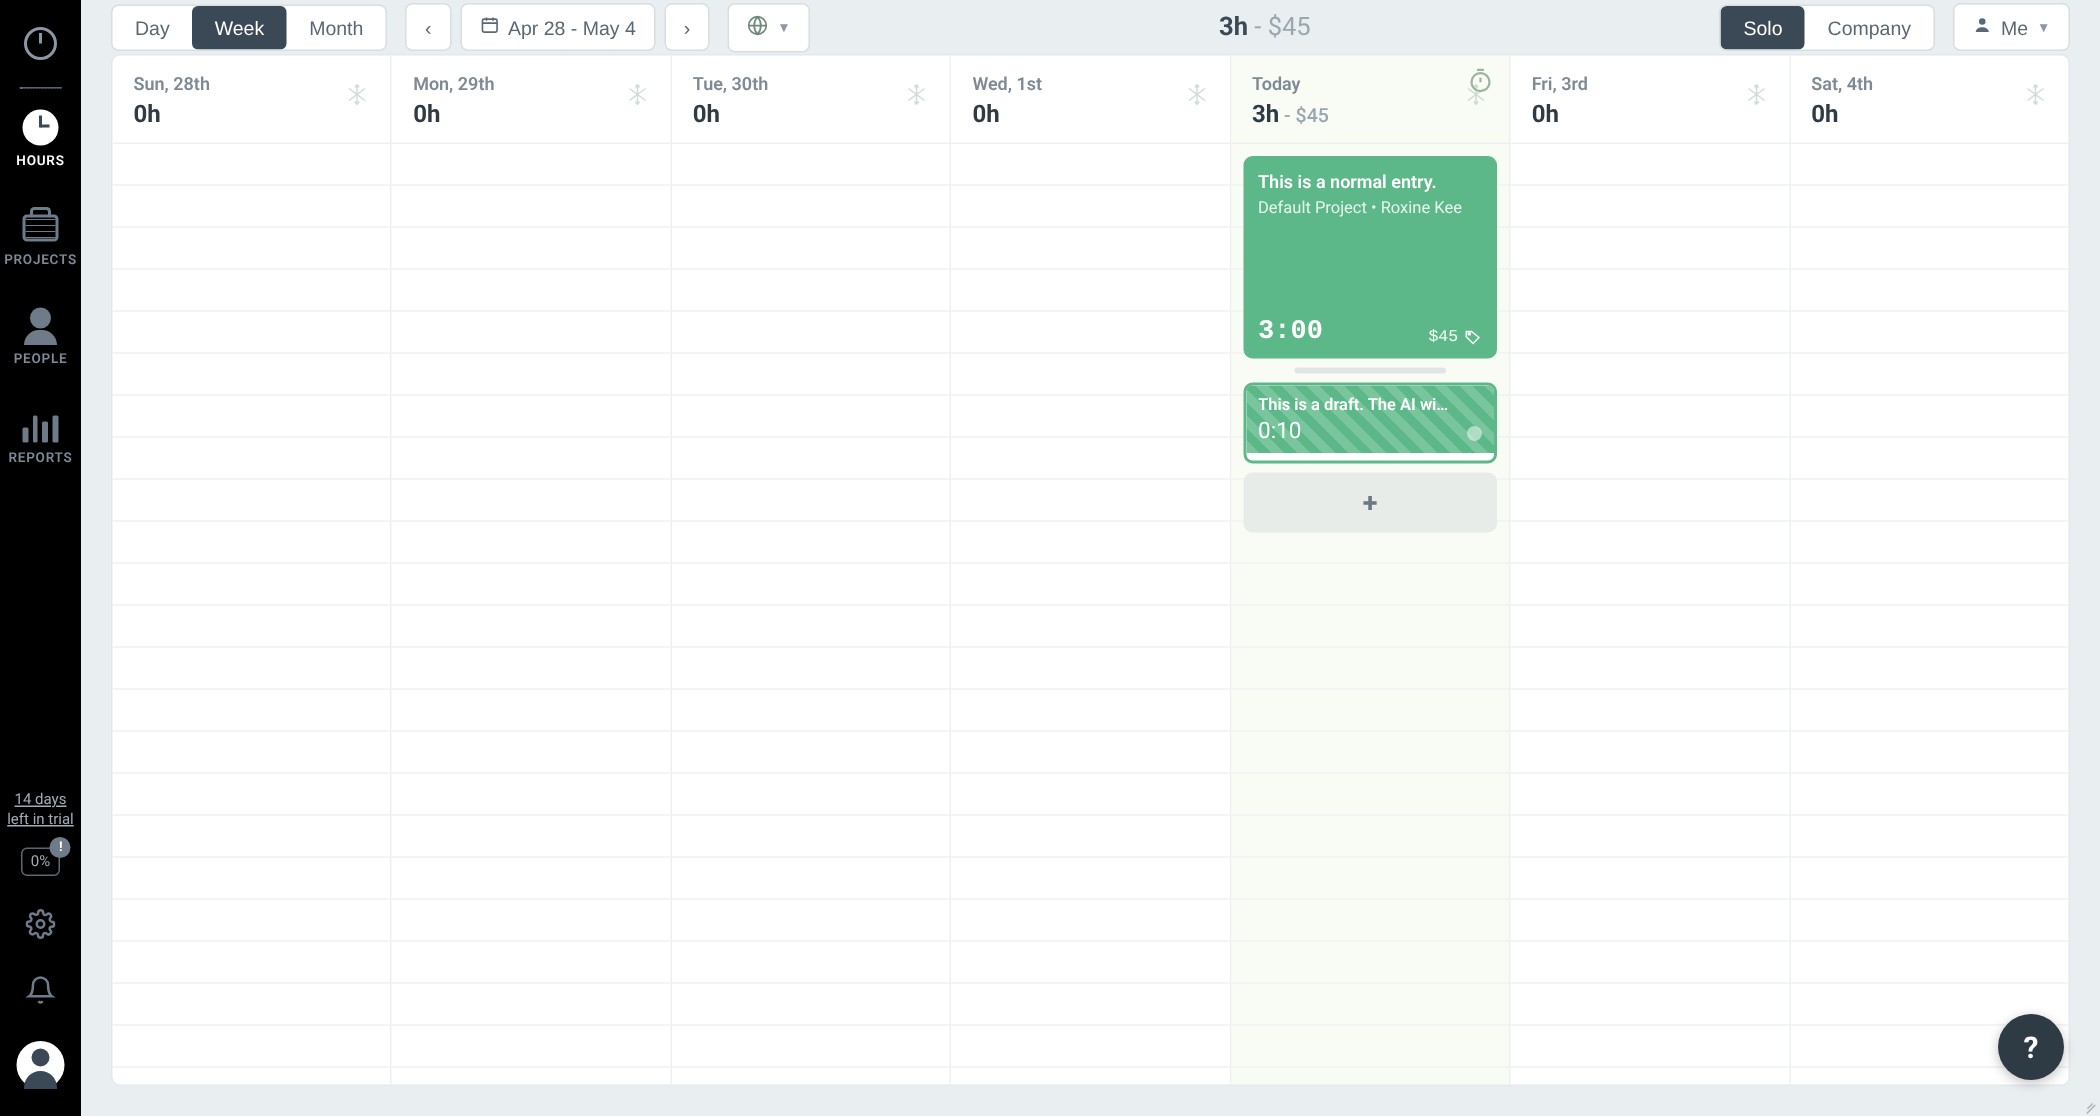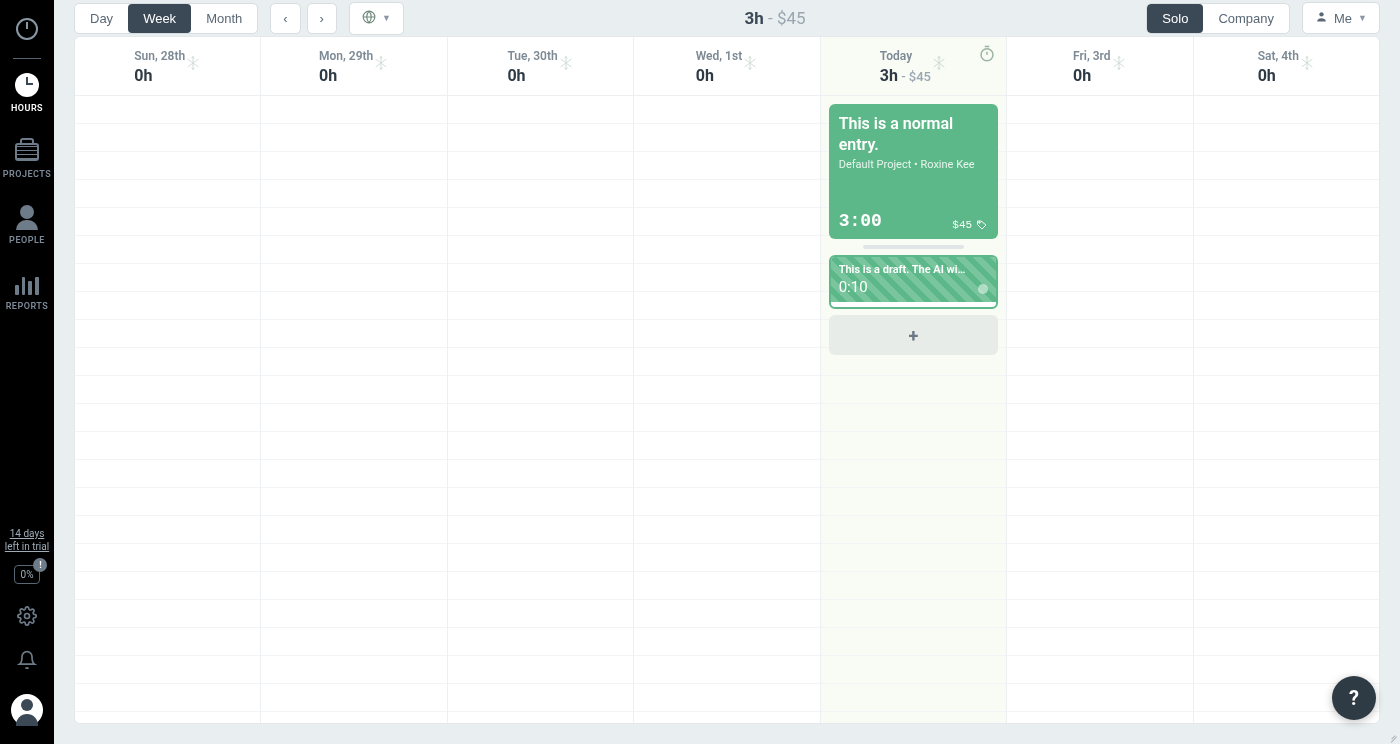--- a/index.html
+++ b/index.html
@@ -50,33 +50,33 @@
 .summary .amt { color:#9aa6b0; }
 .seg-right button.active { background:#3b4856; color:#fff; }
 .me-btn { display:flex; align-items:center; gap:6px; }
 
 
 .grid-wrap { flex:1; padding:0 20px 20px 20px; overflow:hidden; }
 .grid { display:flex; height:100%; background:#fff; border:1px solid #e4e8eb; border-radius:6px; overflow:hidden; }
 .col { flex:1; border-right:1px solid #edf0f2; display:flex; flex-direction:column; position:relative; }
 .col:last-child { border-right:none; }
 .col.today { background:#f9fbf5; }
-.col-head { padding:12px 14px 10px; border-bottom:1px solid #edf0f2; display:flex; align-items:flex-start; justify-content:center; position:relative; }
+.col-head { padding:12px 14px 10px; border-bottom:1px solid #edf0f2; display:flex; align-items:flex-start; justify-content:space-between; position:relative; }
 .col-head .dname { font-size:12px; color:#7d8a95; font-weight:600; }
 .col-head .dhours { font-size:16px; font-weight:700; color:#2e3a44; margin-top:3px; }
 .col-head .dsub { font-size:13px; color:#9aa6b0; font-weight:500; }
 .snow { width:16px; height:16px; opacity:0.35; margin-top:6px; }
 .snow svg { width:100%; height:100%; }
 .timer-badge { position:absolute; right:10px; top:8px; width:18px; height:18px; }
 .col-body { flex:1; background-image: repeating-linear-gradient(to bottom, transparent 0, transparent 27px, #f2f4f6 27px, #f2f4f6 28px); padding:8px; overflow:hidden; }
 
 
 .entry { border-radius:6px; padding:10px 10px 8px 10px; color:#fff; margin-bottom:6px; position:relative; }
 .entry.normal { background:#5cb888; height:135px; display:flex; flex-direction:column; }
-.entry .title { font-size:16px; font-weight:600; line-height:1.3; }
+.entry .title { font-size:12px; font-weight:600; line-height:1.3; }
 .entry .meta { font-size:11px; opacity:0.85; margin-top:2px; }
 .entry .foot { margin-top:auto; display:flex; align-items:flex-end; justify-content:space-between;font-family:Liberation Mono, monospace; }
 .entry .dur { font-size:18px; font-weight:700; }
 .entry .amt { font-size:11px; opacity:0.95; display:flex; align-items:center; gap:4px; }
 .entry.draft-wrap { border:2px solid #5cb888; border-radius:6px; padding:0; background:#fff; color:#333; height:54px; display:flex; flex-direction:column; overflow:hidden; }
 .draft-top { flex:1; background:#5cb888; background-image: repeating-linear-gradient(45deg, rgba(255,255,255,0.18) 0 6px, transparent 6px 12px); padding:6px 8px; position:relative; }
 .draft-top .title { font-size:11px; color:#fff; font-weight:600; white-space:nowrap; overflow:hidden; text-overflow:ellipsis; }
 .draft-top .dur { font-size:15px; font-weight:400; color:#fff; margin-top:1px; }
 .draft-top .dot { position:absolute; right:8px; bottom:8px; width:10px; height:10px; border-radius:50%; background:rgba(255,255,255,0.5); }
 .draft-bottom { display:flex; align-items:center; justify-content:space-between; padding:6px 8px; font-size:11px; color:#5a6876; }
@@ -157,20 +157,29 @@
         <button>Day</button>
         <button class="active">Week</button>
         <button>Month</button>
       </div>
 
       <div class="nav-group">
         <button class="btn">
             <span>‹</span>
           </button>
         <button class="btn">
+          <span>
+            <svg width="13" height="13" viewBox="0 0 24 24" fill="none" stroke="#5a6876" stroke-width="2">
+                <rect x="3" y="5" width="18" height="16" rx="2"></rect>
+                <path d="M16 3v4M8 3v4M3 10h18"></path>
+              </svg>
+          </span>
+          <span>Apr 28 - May 4</span>
+        </button>
+        <button class="btn">
             <span>›</span>
           </button>
       </div>
 
       <button class="btn">
         <span>
           <svg width="14" height="14" viewBox="0 0 24 24" fill="none" stroke="#6f8a7c" stroke-width="2">
               <circle cx="12" cy="12" r="10"></circle>
               <path d="M2 12h20M12 2a15 15 0 0 1 0 20M12 2a15 15 0 0 0 0 20"></path>
             </svg>

